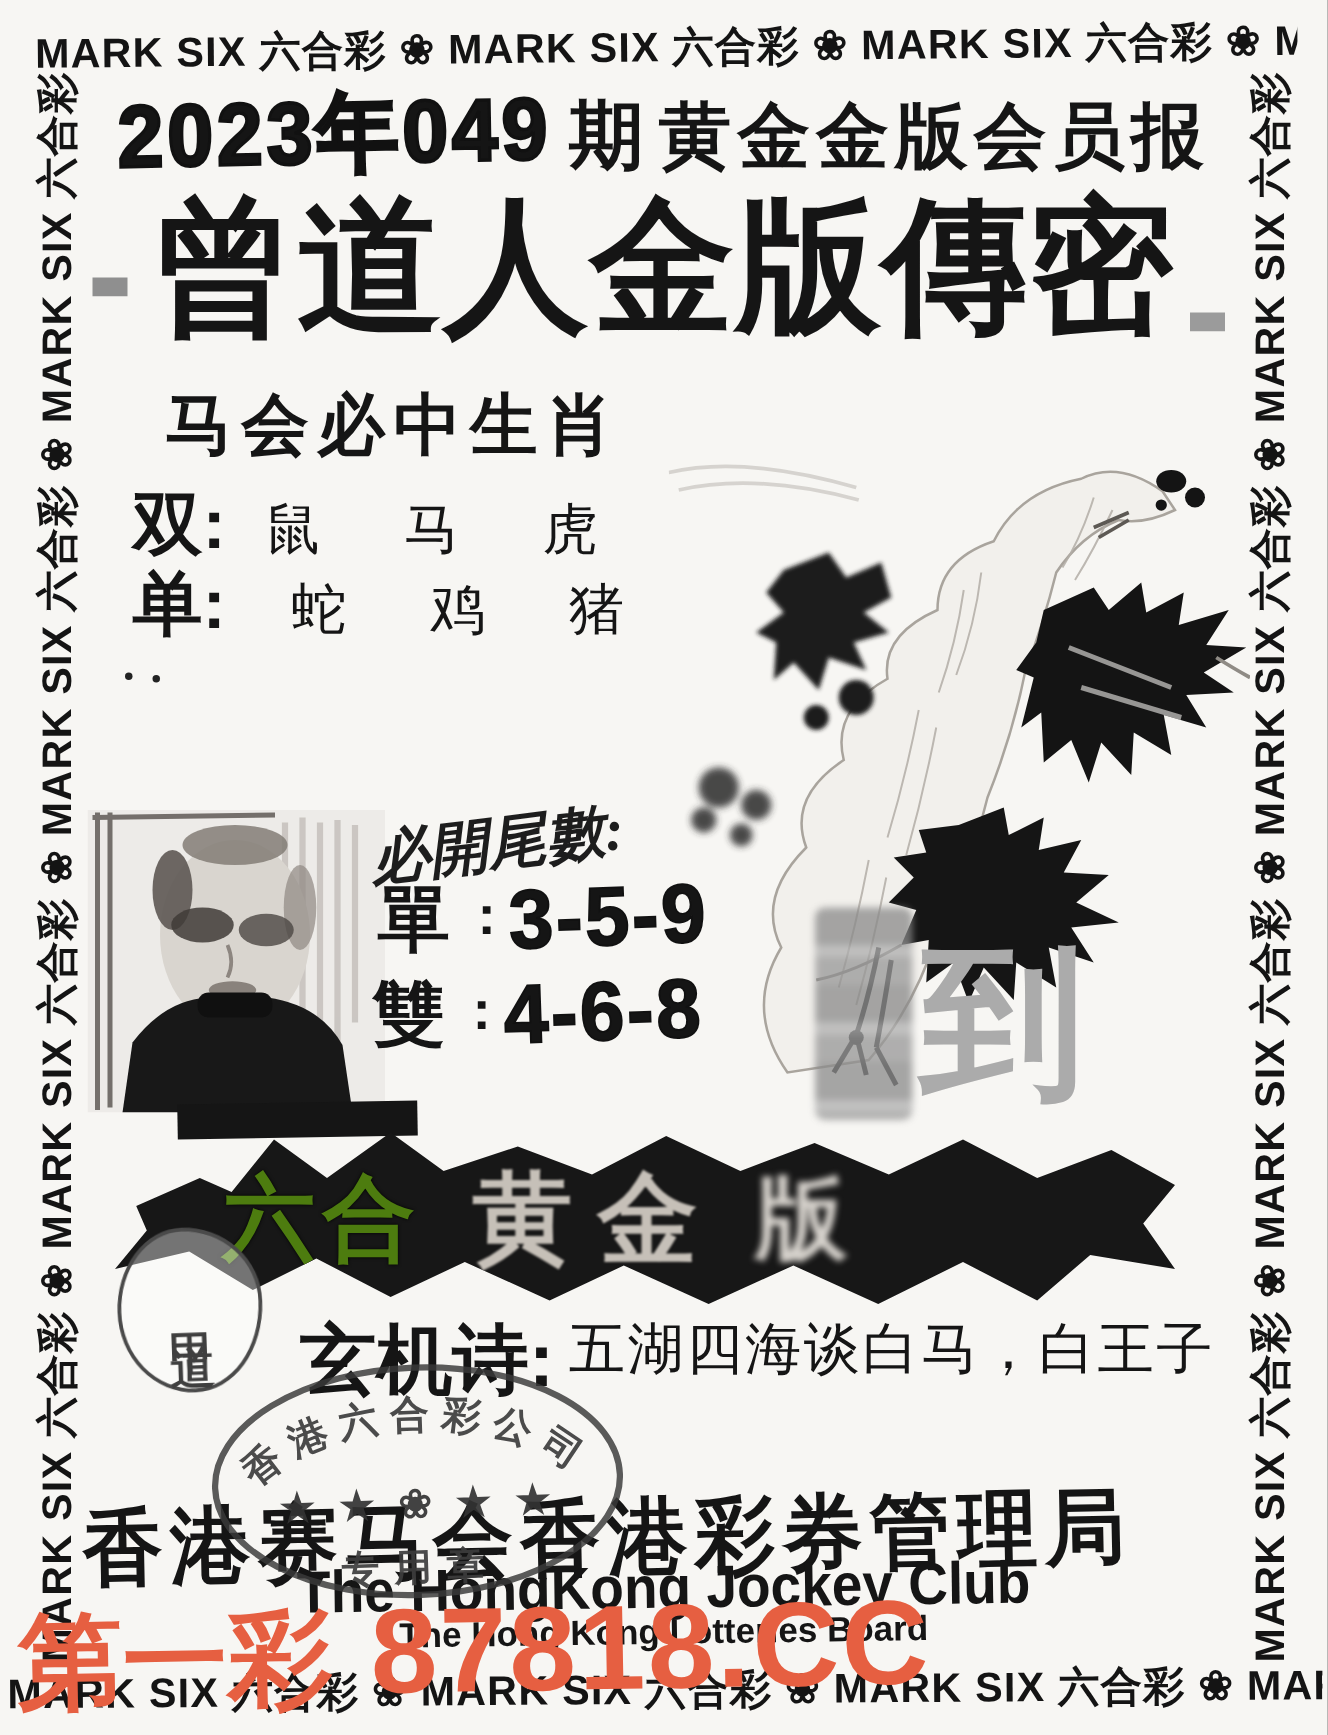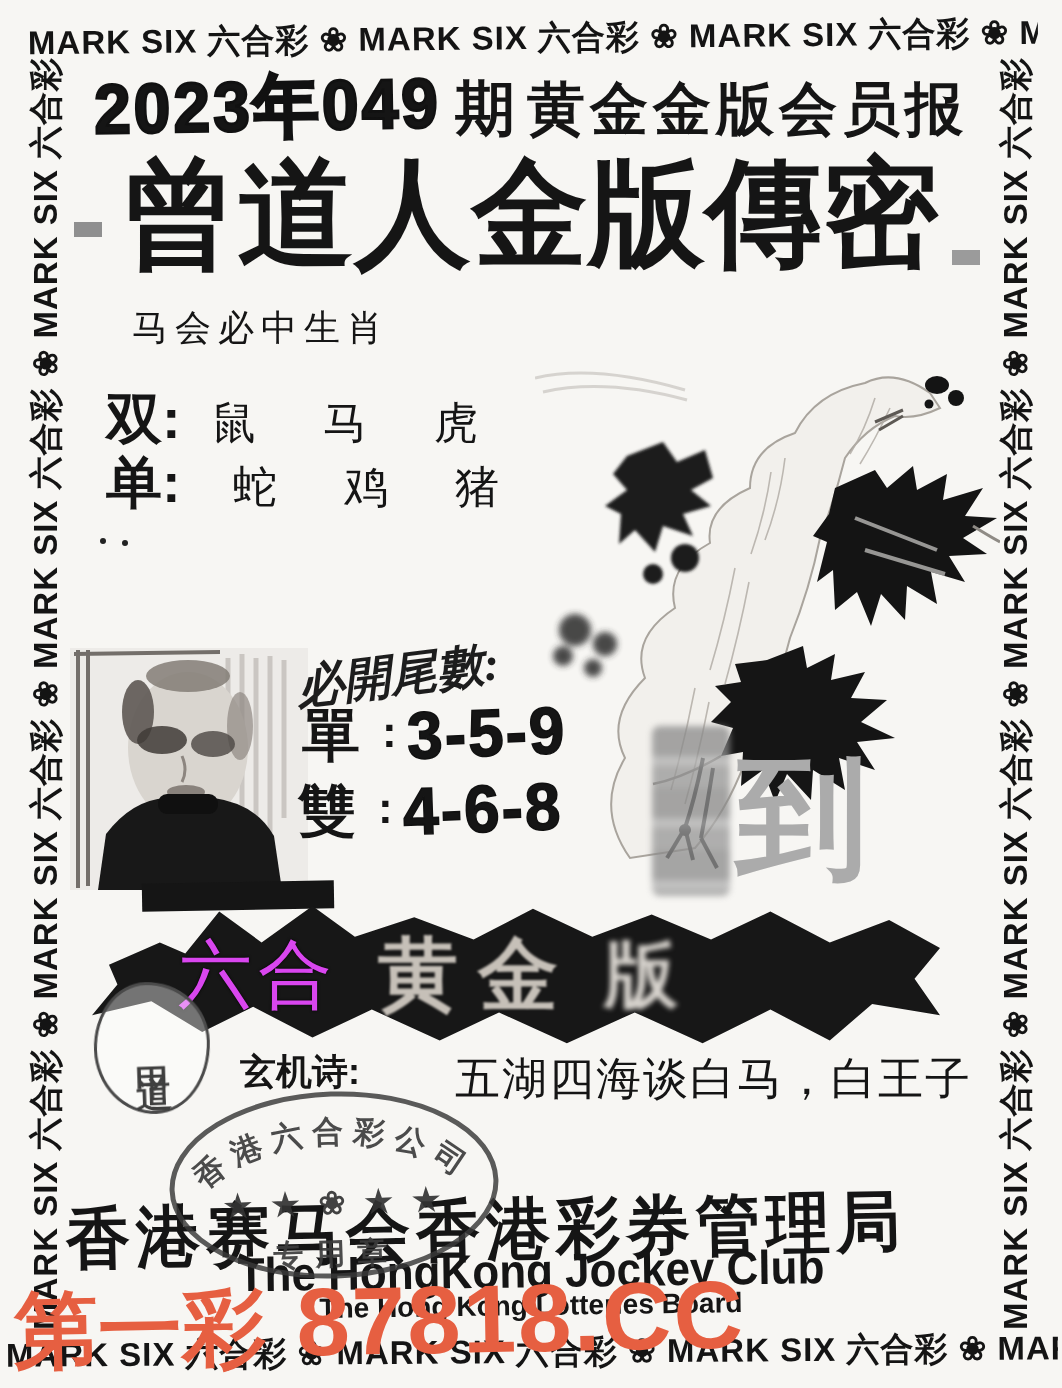--- a/index.html
+++ b/index.html
@@ -26,21 +26,21 @@
   .pub-name{font-size:58px;font-weight:800;font-family:"Liberation Serif",serif;margin-left:12px;letter-spacing:5px;}
 
   
   .main-title{left:90px;top:136px;width:880px;text-align:center;font-size:116px;font-weight:900;
               letter-spacing:1px;white-space:nowrap;transform:scaleY(1.02);z-index:2;}
   .dash{background:#8f8f8f;width:28px;height:15px;z-index:2;}
   .dash-left{left:74px;top:222px;}
   .dash-right{left:952px;top:250px;background:#9b9b9b;}
 
   
-  .zodiac-heading{left:132px;top:304px;font-size:36px;font-weight:400;letter-spacing:7px;
+  .zodiac-heading{left:132px;top:304px;font-size:54px;font-weight:700;letter-spacing:7px;
                   font-family:"Liberation Serif",serif;z-index:2;}
   .zrow{white-space:nowrap;z-index:2;}
   .zlabel{font-size:56px;font-weight:900;}
   .zvalues{font-size:44px;font-weight:500;letter-spacing:28px;font-family:"Liberation Serif",serif;}
   .specks{left:100px;top:538px;width:6px;height:6px;background:#222;border-radius:50%;
           box-shadow:22px 2px 0 0 #222;z-index:2;}
 
   
   .photo{left:70px;top:648px;width:238px;height:242px;z-index:3;}
 
@@ -61,34 +61,34 @@
   .dao-char{left:736px;top:730px;font-size:132px;font-weight:700;color:#ababab;
             font-family:"Liberation Serif",serif;z-index:3;}
 
   
   .black-bar{left:142px;top:882px;width:192px;height:28px;background:#151515;transform:rotate(-1deg);z-index:4;}
   .banner{left:92px;top:906px;width:848px;height:140px;background:#171717;z-index:4;
           clip-path:polygon(2% 42%,8% 26%,11% 34%,15% 4%,20% 26%,26% 0%,31% 22%,38% 8%,45% 24%,52% 2%,
           59% 22%,66% 6%,73% 24%,80% 4%,87% 26%,94% 10%,100% 30%,97% 52%,100% 78%,92% 70%,87% 96%,
           80% 74%,72% 98%,64% 76%,56% 98%,48% 76%,41% 96%,33% 74%,26% 94%,19% 72%,13% 90%,7% 68%,0% 78%,3% 56%);
           display:flex;align-items:center;padding-left:86px;box-sizing:border-box;}
-  .banner-seg1{font-size:74px;font-weight:400;color:#d946ef;letter-spacing:6px;text-shadow:0 0 3px #000;}
+  .banner-seg1{font-size:74px;font-weight:700;color:#4d7c0f;letter-spacing:6px;text-shadow:0 0 3px #000;}
   .banner-seg2{font-size:80px;font-weight:700;color:#c6c0b8;font-family:"Liberation Serif",serif;
                letter-spacing:20px;margin-left:40px;filter:blur(1px);}
   .banner-seg3{font-size:74px;font-weight:700;color:#d8d4ce;margin-left:26px;filter:blur(2.5px);}
 
   
   .seal{left:94px;top:982px;width:110px;height:126px;border:3px solid #4a4a4a;
         border-radius:46% 54% 48% 52%/50% 46% 54% 50%;display:flex;align-items:center;justify-content:center;
         z-index:5;transform:rotate(-2deg);filter:blur(.5px);background:rgba(255,255,255,.4);}
   .seal-text{writing-mode:vertical-rl;font-size:36px;color:#3f3f3f;font-family:"Liberation Serif",serif;
              letter-spacing:10px;font-weight:700;}
 
   
-  .poem-label{left:240px;top:1048px;font-size:36px;font-weight:900;z-index:5;text-align:center;}
+  .poem-label{left:240px;top:1048px;font-size:61px;font-weight:900;z-index:5;text-align:center;}
   .poem-lines{left:455px;top:1040px;width:540px;font-size:45px;font-family:"Liberation Serif",serif;
               line-height:78px;letter-spacing:2px;z-index:5;}
 
   
   .stamp{left:160px;top:1084px;width:348px;height:202px;z-index:7;transform:rotate(-2deg);opacity:.92;}
 
   
   .org-cn{left:66px;top:1186px;width:940px;font-size:64px;font-weight:900;letter-spacing:6px;
           font-family:"Liberation Serif",serif;white-space:nowrap;z-index:6;
           transform:rotate(-1.2deg) scaleY(1.05);}

